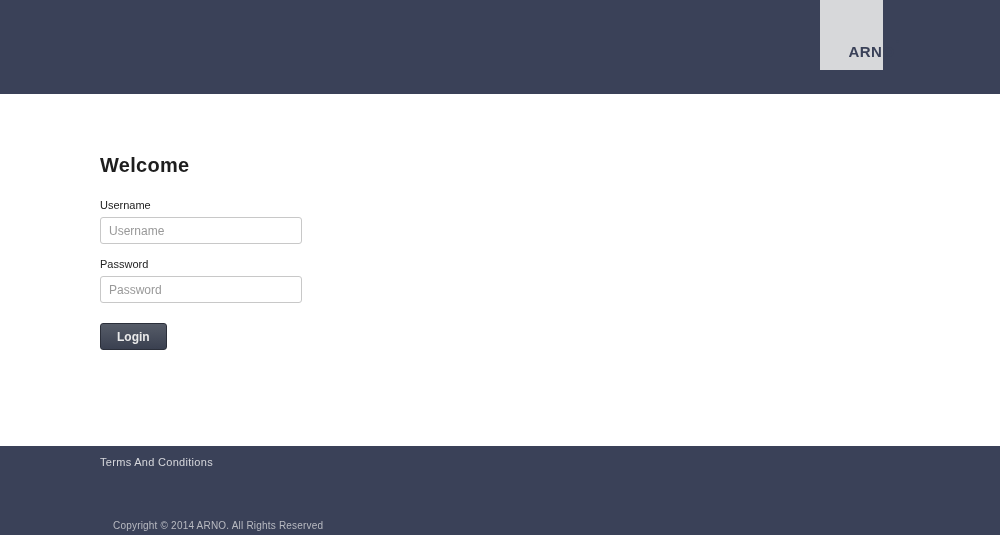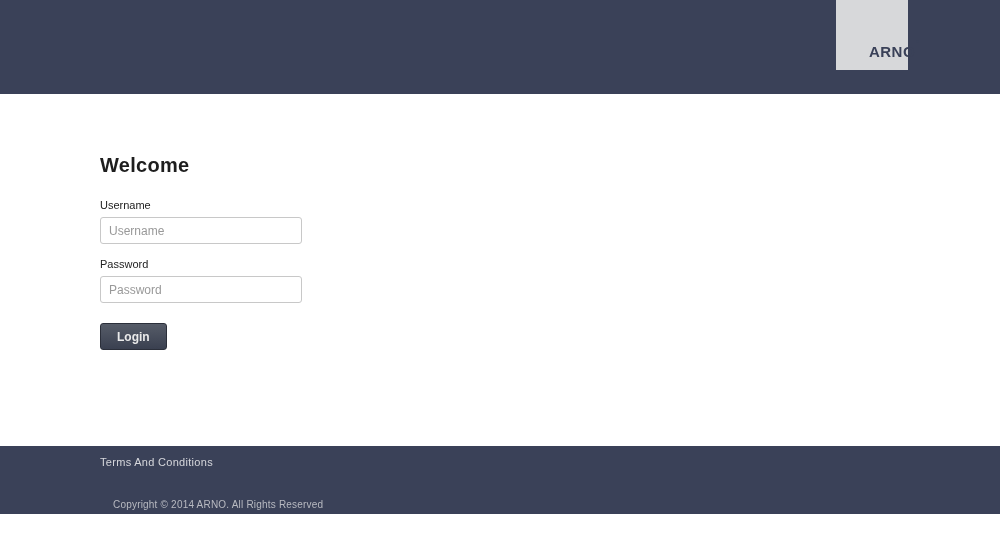--- a/index.html
+++ b/index.html
@@ -10,23 +10,23 @@
     background: #fff;
     overflow: hidden;
   }
   .header {
     background: #3a4158;
     height: 94px;
     position: relative;
   }
   .logo-box {
     position: absolute;
-    right: 92px;
+    right: 117px;
     top: 0;
-    width: 72px;
+    width: 63px;
     height: 70px;
     background: #d7d8da;
     display: flex;
     align-items: flex-end;
     justify-content: center;
     padding-bottom: 10px;
     padding-left: 40px;
   }
   .logo-text {
     font-size: 15px;
@@ -81,21 +81,21 @@
     background: linear-gradient(#565c68, #3a4050);
     color: #eaeaea;
     border: 1px solid #2b2f3a;
     border-radius: 3px;
     font-size: 12px;
     cursor: pointer;
     font-weight: bold;
   }
   .footer {
     background: #3a4158;
-    height: 68px;
+    height: 89px;
     color: #d6d7dc;
     padding: 10px 100px 0;
     position: relative;
   }
   .footer-row {
     display: flex;
     justify-content: space-between;
     font-size: 11px;
     letter-spacing: 0.3px;
   }

